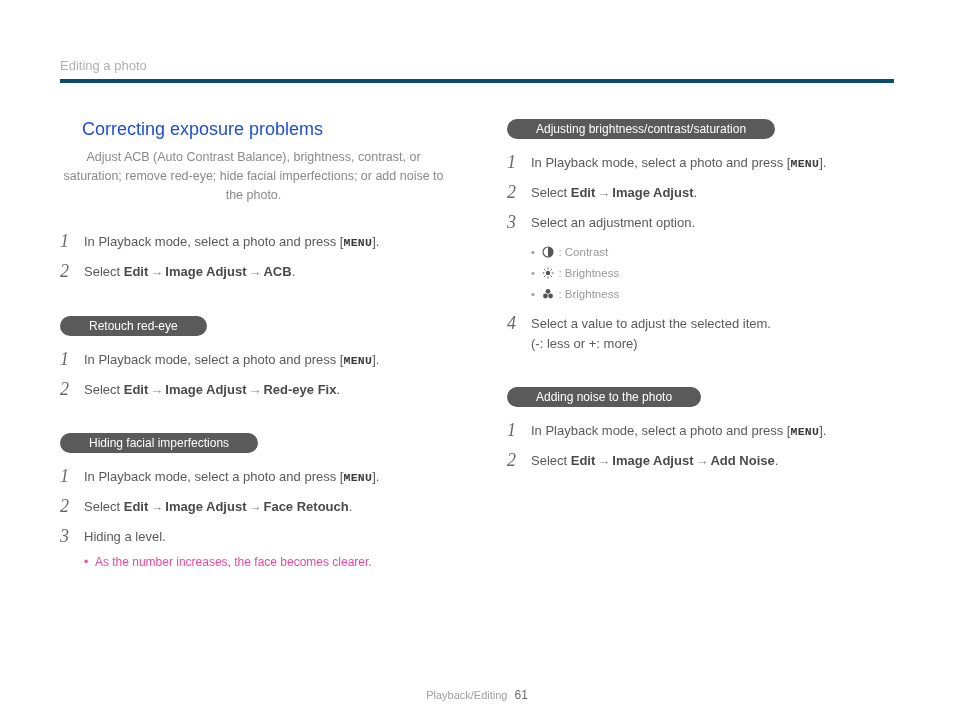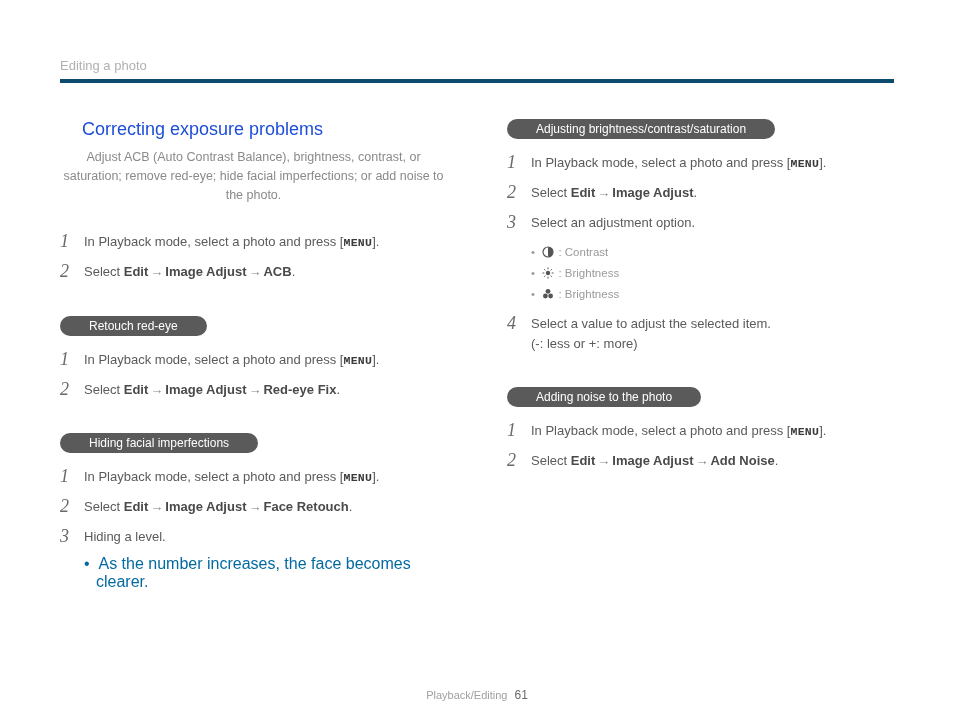--- a/index.html
+++ b/index.html
@@ -63,22 +63,22 @@
     color: #6a6a6a;
     font-family: Georgia, 'Times New Roman', serif;
     line-height: 1.1;
     min-width: 14px;
   }
   .step-body { flex: 1; }
   .arrow { color: #888; padding: 0 2px; }
   .menu-label { font-weight: bold; color: #3a3a3a; font-size: 11.5px; letter-spacing: 0.3px; font-family: Liberation Mono, monospace; }
   .b { font-weight: bold; color: #4a4a4a; }
   .note {
-    font-size: 16px;
-    color: #0369a1;
+    font-size: 12px;
+    color: #ec4899;
     padding-left: 36px;
     text-indent: -12px;
     margin-top: -2px;
     margin-bottom: 6px;
   }
   .bullet-line {
     font-size: 11.5px;
     color: #9a9a9a;
     padding-left: 36px;
     text-indent: -12px;

